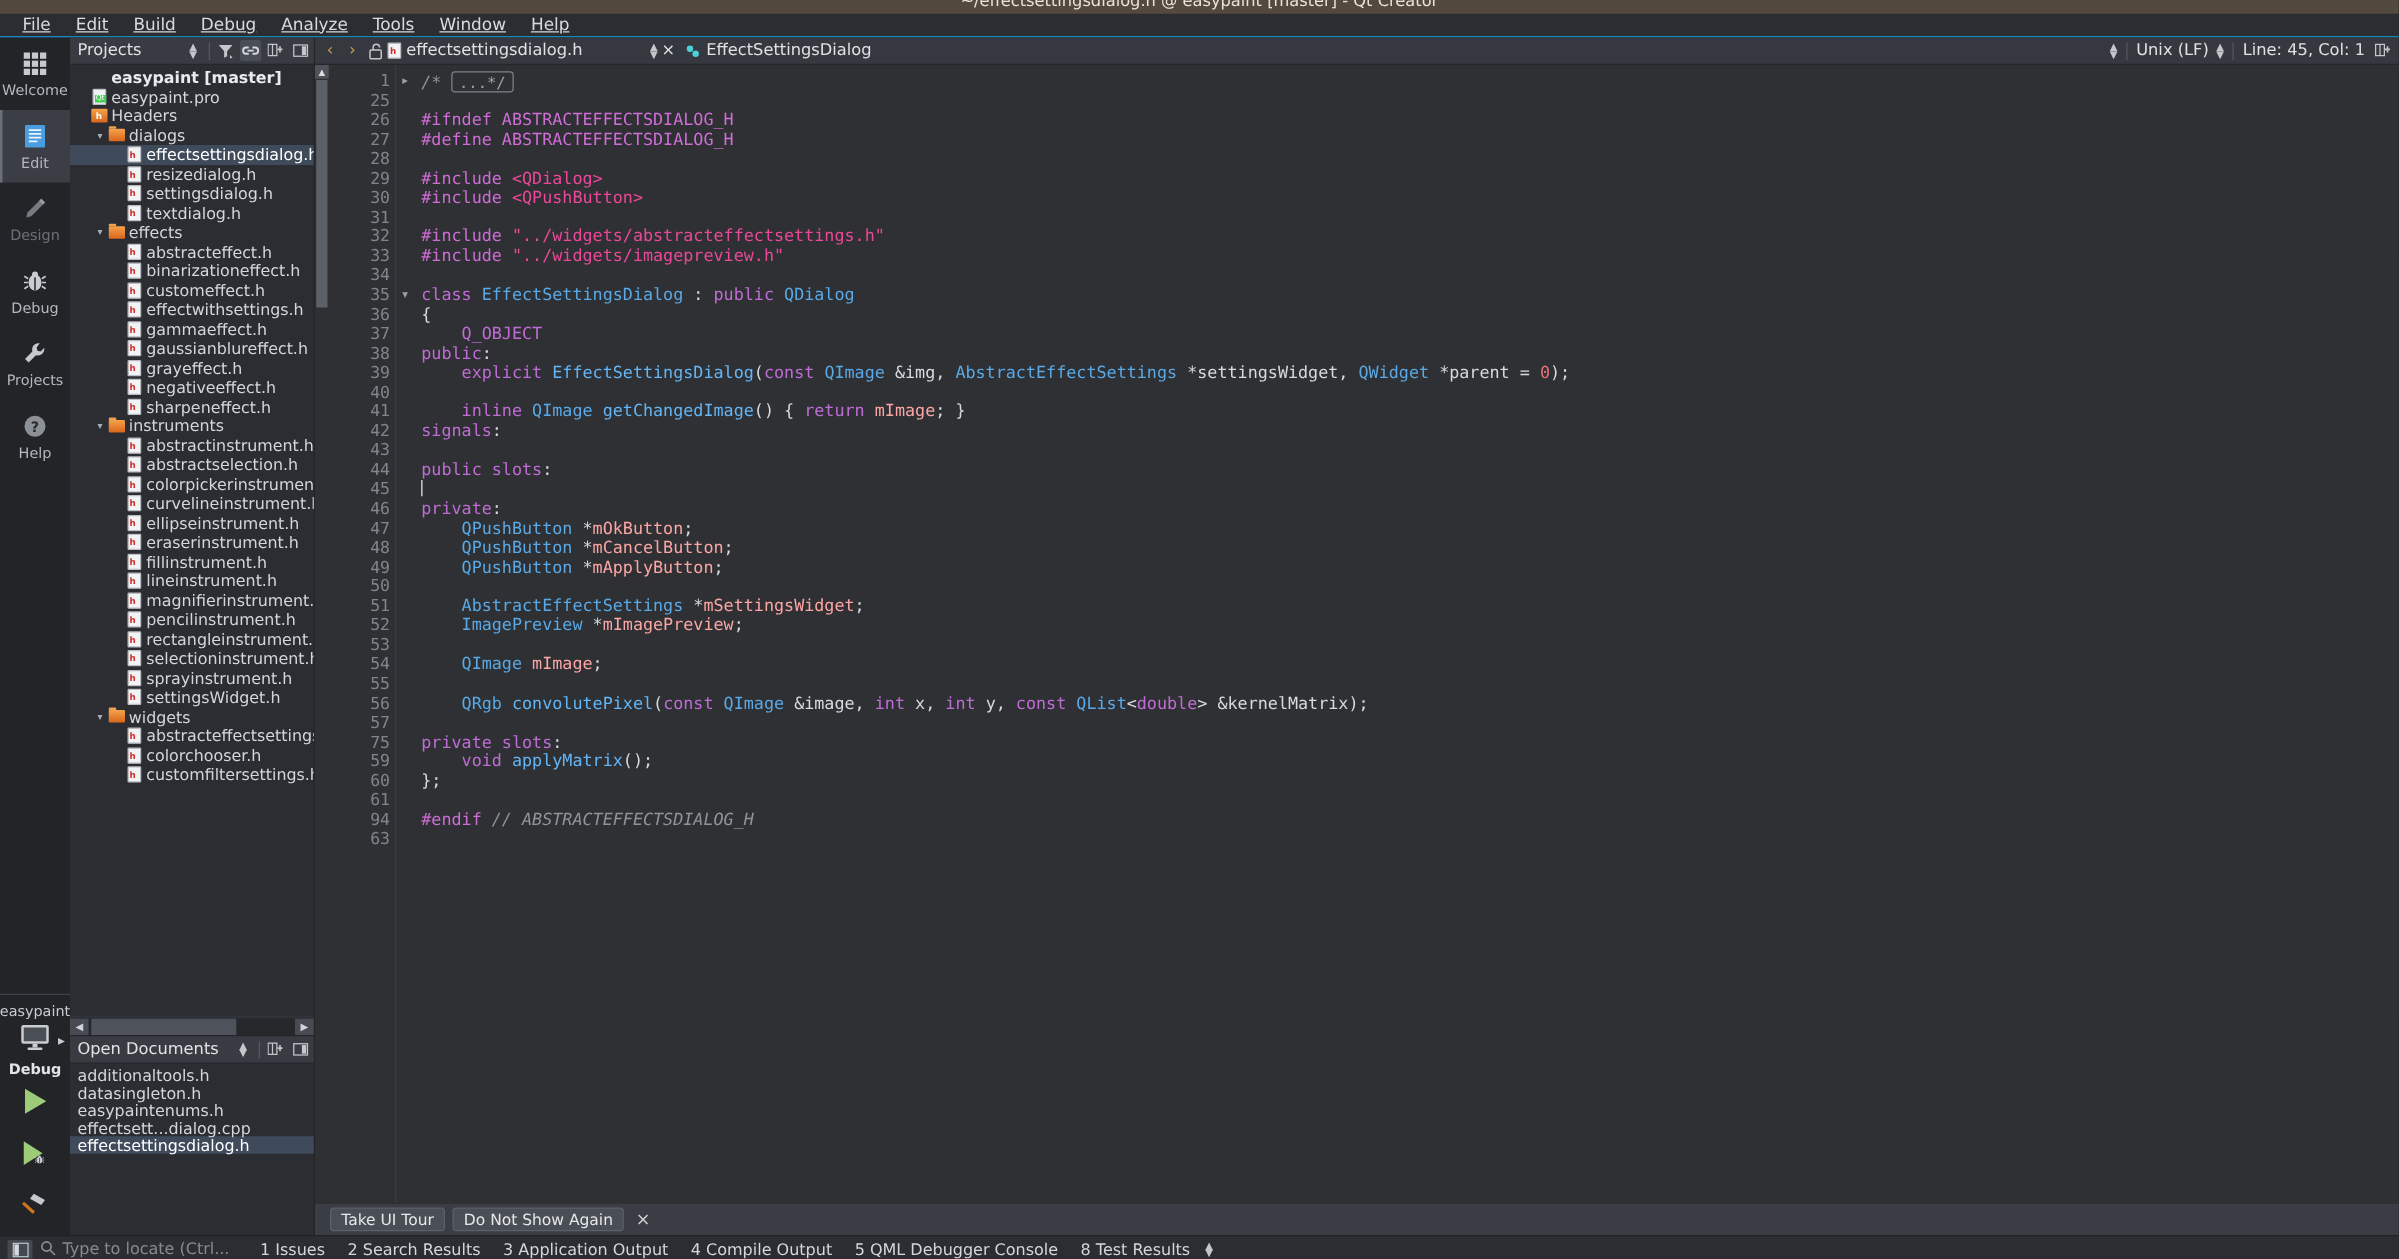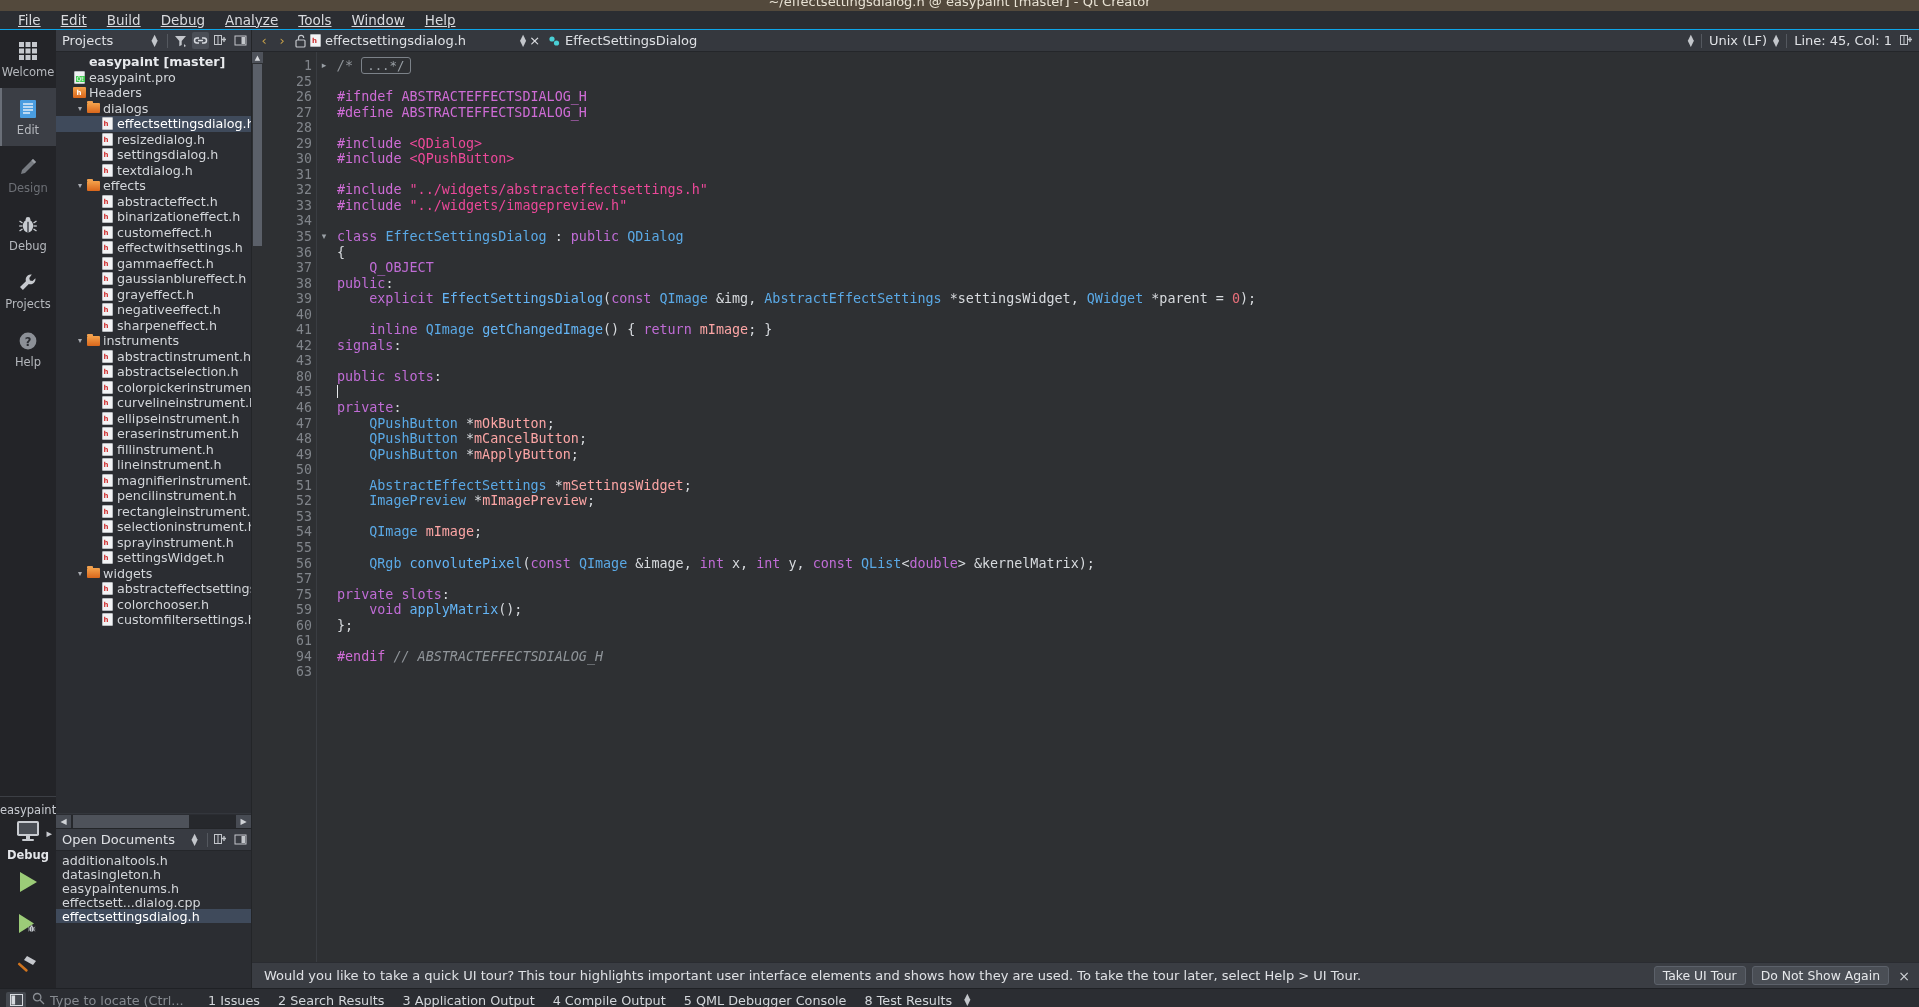--- a/index.html
+++ b/index.html
@@ -190,21 +190,21 @@
   .xbtn{ width:18px; display:flex; align-items:center; justify-content:center;
     font-size:14px; color:#cfd2d6; cursor:default; }
 
   
   #statusbar{
     height:23px; background:#2b2d32; display:flex; align-items:center;
     gap:6px; padding:0 6px; border-top:1px solid #1f2125; font-size:12.8px; color:#c9ccd1;
   }
   .sbicon{ width:20px; height:17px; background:#44484f; border-radius:2px;
     display:flex; align-items:center; justify-content:center; cursor:default; }
-  .locate{ display:flex; align-items:center; gap:5px; width:164px; color:#878b91; }
+  .locate{ display:flex; gap:5px; width:164px; color:#878b91; }
   .obtn{ padding:0 6px; height:19px; display:flex; align-items:center; cursor:default;
     color:#d3d6da; white-space:nowrap; }
 
   .arrows{ display:flex; flex-direction:column; line-height:6px; font-size:8px; color:#c3c6cb; }
 </style>
 </head>
 <body>
 
 <div id="titlebar">
   <div class="tt">~/effectsettingsdialog.h @ easypaint [master] - Qt Creator</div>
@@ -827,21 +827,21 @@
             <div>34</div>
             <div>35</div>
             <div>36</div>
             <div>37</div>
             <div>38</div>
             <div>39</div>
             <div>40</div>
             <div>41</div>
             <div>42</div>
             <div>43</div>
-            <div>80</div>
+            <div>44</div>
             <div>45</div>
             <div>46</div>
             <div>47</div>
             <div>48</div>
             <div>49</div>
             <div>50</div>
             <div>51</div>
             <div>52</div>
             <div>53</div>
             <div>54</div>
@@ -895,21 +895,20 @@
             <div></div>
             <div></div>
             <div></div>
             <div></div>
           </div>
         <div id="code"><div style="line-height: 15.55px; height: 15.55px;"><span class="s-cmt">/* </span><span class="foldbox">...*/</span></div><div style="line-height: 15.55px; height: 15.55px;">&nbsp;</div><div style="line-height: 15.55px; height: 15.55px;"><span class="s-pre">#ifndef ABSTRACTEFFECTSDIALOG_H</span></div><div style="line-height: 15.55px; height: 15.55px;"><span class="s-pre">#define ABSTRACTEFFECTSDIALOG_H</span></div><div style="line-height: 15.55px; height: 15.55px;">&nbsp;</div><div style="line-height: 15.55px; height: 15.55px;"><span class="s-pre">#include </span><span class="s-str">&lt;QDialog&gt;</span></div><div style="line-height: 15.55px; height: 15.55px;"><span class="s-pre">#include </span><span class="s-str">&lt;QPushButton&gt;</span></div><div style="line-height: 15.55px; height: 15.55px;">&nbsp;</div><div style="line-height: 15.55px; height: 15.55px;"><span class="s-pre">#include </span><span class="s-str">"../widgets/abstracteffectsettings.h"</span></div><div style="line-height: 15.55px; height: 15.55px;"><span class="s-pre">#include </span><span class="s-str">"../widgets/imagepreview.h"</span></div><div style="line-height: 15.55px; height: 15.55px;">&nbsp;</div><div style="line-height: 15.55px; height: 15.55px;"><span class="s-kw">class </span><span class="s-type">EffectSettingsDialog</span><span class="s-op"> : </span><span class="s-kw">public </span><span class="s-type">QDialog</span></div><div style="line-height: 15.55px; height: 15.55px;"><span class="s-plain">{</span></div><div style="line-height: 15.55px; height: 15.55px;"><span class="s-kw">    Q_OBJECT</span></div><div style="line-height: 15.55px; height: 15.55px;"><span class="s-kw">public</span><span class="s-plain">:</span></div><div style="line-height: 15.55px; height: 15.55px;"><span class="s-plain">    </span><span class="s-kw">explicit </span><span class="s-fn">EffectSettingsDialog</span><span class="s-plain">(</span><span class="s-kw">const </span><span class="s-type">QImage </span><span class="s-plain">&amp;img, </span><span class="s-type">AbstractEffectSettings </span><span class="s-plain">*settingsWidget, </span><span class="s-type">QWidget </span><span class="s-plain">*parent = </span><span class="s-num">0</span><span class="s-plain">);</span></div><div style="line-height: 15.55px; height: 15.55px;">&nbsp;</div><div style="line-height: 15.55px; height: 15.55px;"><span class="s-plain">    </span><span class="s-kw">inline </span><span class="s-type">QImage </span><span class="s-fn">getChangedImage</span><span class="s-plain">() { </span><span class="s-kw">return </span><span class="s-mem">mImage</span><span class="s-plain">; }</span></div><div style="line-height: 15.55px; height: 15.55px;"><span class="s-kw">signals</span><span class="s-plain">:</span></div><div style="line-height: 15.55px; height: 15.55px;">&nbsp;</div><div style="line-height: 15.55px; height: 15.55px;"><span class="s-kw">public slots</span><span class="s-plain">:</span></div><div style="line-height: 15.55px; height: 15.55px;"><span class="caret"></span></div><div style="line-height: 15.55px; height: 15.55px;"><span class="s-kw">private</span><span class="s-plain">:</span></div><div style="line-height: 15.55px; height: 15.55px;"><span class="s-plain">    </span><span class="s-type">QPushButton </span><span class="s-plain">*</span><span class="s-mem">mOkButton</span><span class="s-plain">;</span></div><div style="line-height: 15.55px; height: 15.55px;"><span class="s-plain">    </span><span class="s-type">QPushButton </span><span class="s-plain">*</span><span class="s-mem">mCancelButton</span><span class="s-plain">;</span></div><div style="line-height: 15.55px; height: 15.55px;"><span class="s-plain">    </span><span class="s-type">QPushButton </span><span class="s-plain">*</span><span class="s-mem">mApplyButton</span><span class="s-plain">;</span></div><div style="line-height: 15.55px; height: 15.55px;">&nbsp;</div><div style="line-height: 15.55px; height: 15.55px;"><span class="s-plain">    </span><span class="s-type">AbstractEffectSettings </span><span class="s-plain">*</span><span class="s-mem">mSettingsWidget</span><span class="s-plain">;</span></div><div style="line-height: 15.55px; height: 15.55px;"><span class="s-plain">    </span><span class="s-type">ImagePreview </span><span class="s-plain">*</span><span class="s-mem">mImagePreview</span><span class="s-plain">;</span></div><div style="line-height: 15.55px; height: 15.55px;">&nbsp;</div><div style="line-height: 15.55px; height: 15.55px;"><span class="s-plain">    </span><span class="s-type">QImage </span><span class="s-mem">mImage</span><span class="s-plain">;</span></div><div style="line-height: 15.55px; height: 15.55px;">&nbsp;</div><div style="line-height: 15.55px; height: 15.55px;"><span class="s-plain">    </span><span class="s-type">QRgb </span><span class="s-fn">convolutePixel</span><span class="s-plain">(</span><span class="s-kw">const </span><span class="s-type">QImage </span><span class="s-plain">&amp;image, </span><span class="s-kw">int </span><span class="s-plain">x, </span><span class="s-kw">int </span><span class="s-plain">y, </span><span class="s-kw">const </span><span class="s-type">QList</span><span class="s-plain">&lt;</span><span class="s-kw">double</span><span class="s-plain">&gt; &amp;kernelMatrix);</span></div><div style="line-height: 15.55px; height: 15.55px;">&nbsp;</div><div style="line-height: 15.55px; height: 15.55px;"><span class="s-kw">private slots</span><span class="s-plain">:</span></div><div style="line-height: 15.55px; height: 15.55px;"><span class="s-plain">    </span><span class="s-kw">void </span><span class="s-fn">applyMatrix</span><span class="s-plain">();</span></div><div style="line-height: 15.55px; height: 15.55px;"><span class="s-plain">};</span></div><div style="line-height: 15.55px; height: 15.55px;">&nbsp;</div><div style="line-height: 15.55px; height: 15.55px;"><span class="s-pre">#endif </span><span class="s-cmt">// ABSTRACTEFFECTSDIALOG_H</span></div><div style="line-height: 15.55px; height: 15.55px;">&nbsp;</div></div>
       </div>
     </div>
 
     <div id="infobar">
-      <span class="msg">Would you like to take a quick UI tour? This tour highlights important user interface elements and shows how they are used. To take the tour later, select Help &gt; UI Tour.</span>
       <span class="ibtn">Take UI Tour</span>
       <span class="ibtn">Do Not Show Again</span>
       <span class="xbtn">×</span>
     </div>
   </div>
 </div>
 
 <div id="statusbar">
   <span class="sbicon">
     <svg width="13" height="12" viewBox="0 0 13 12">

